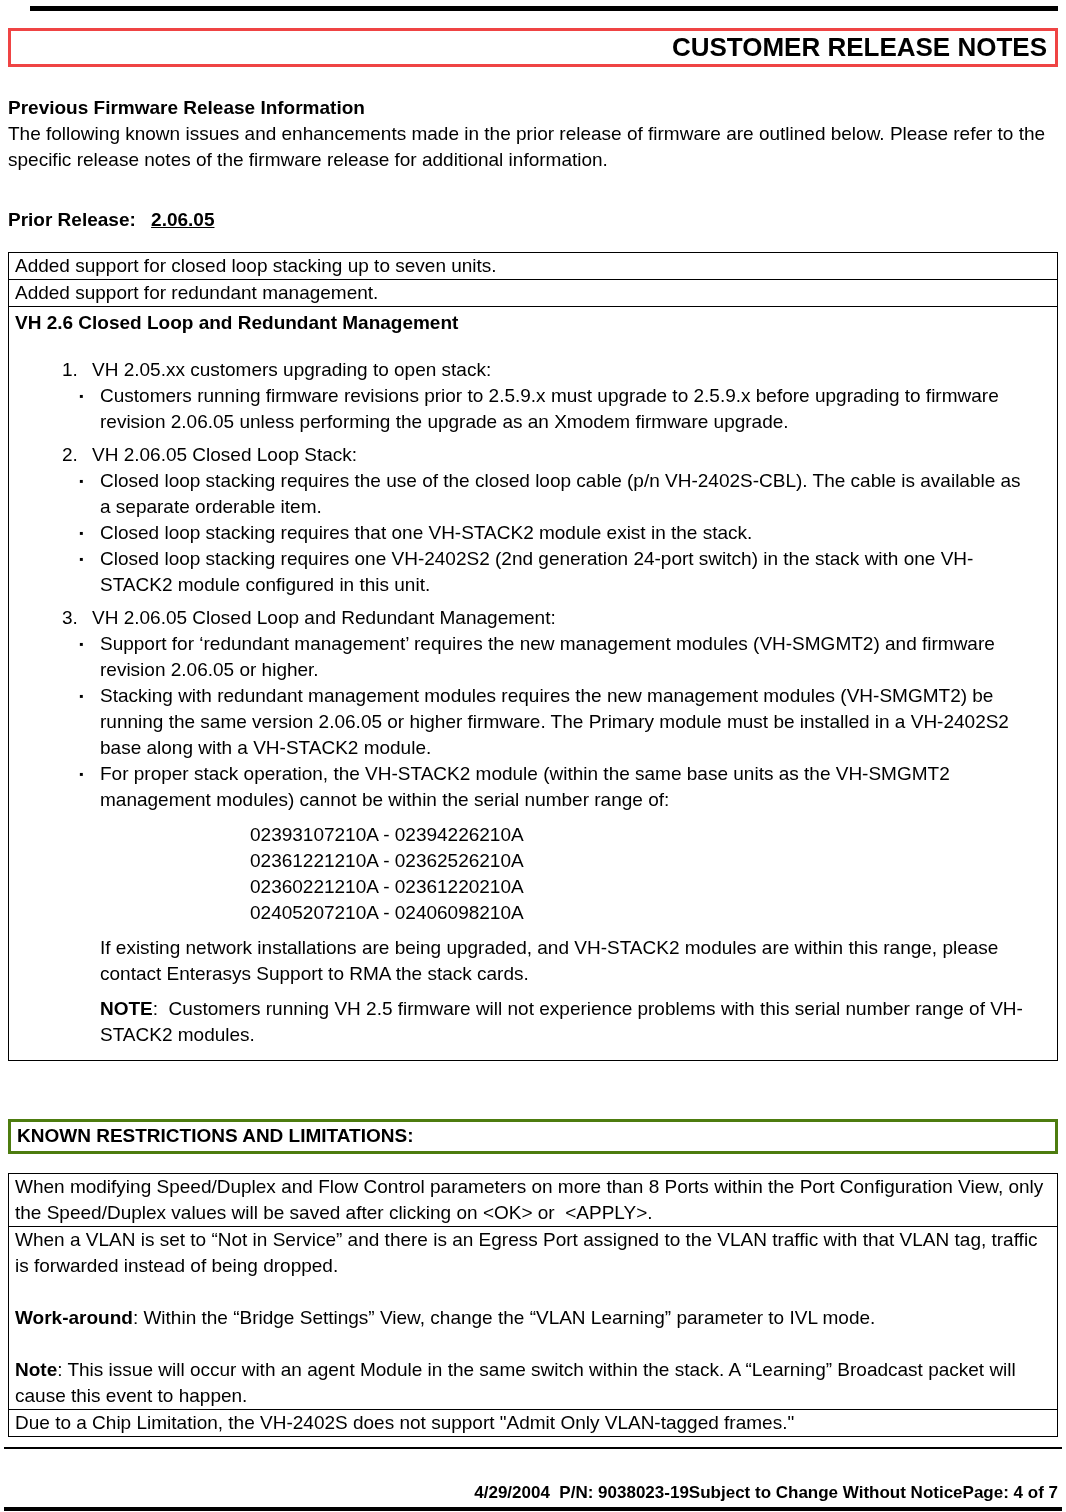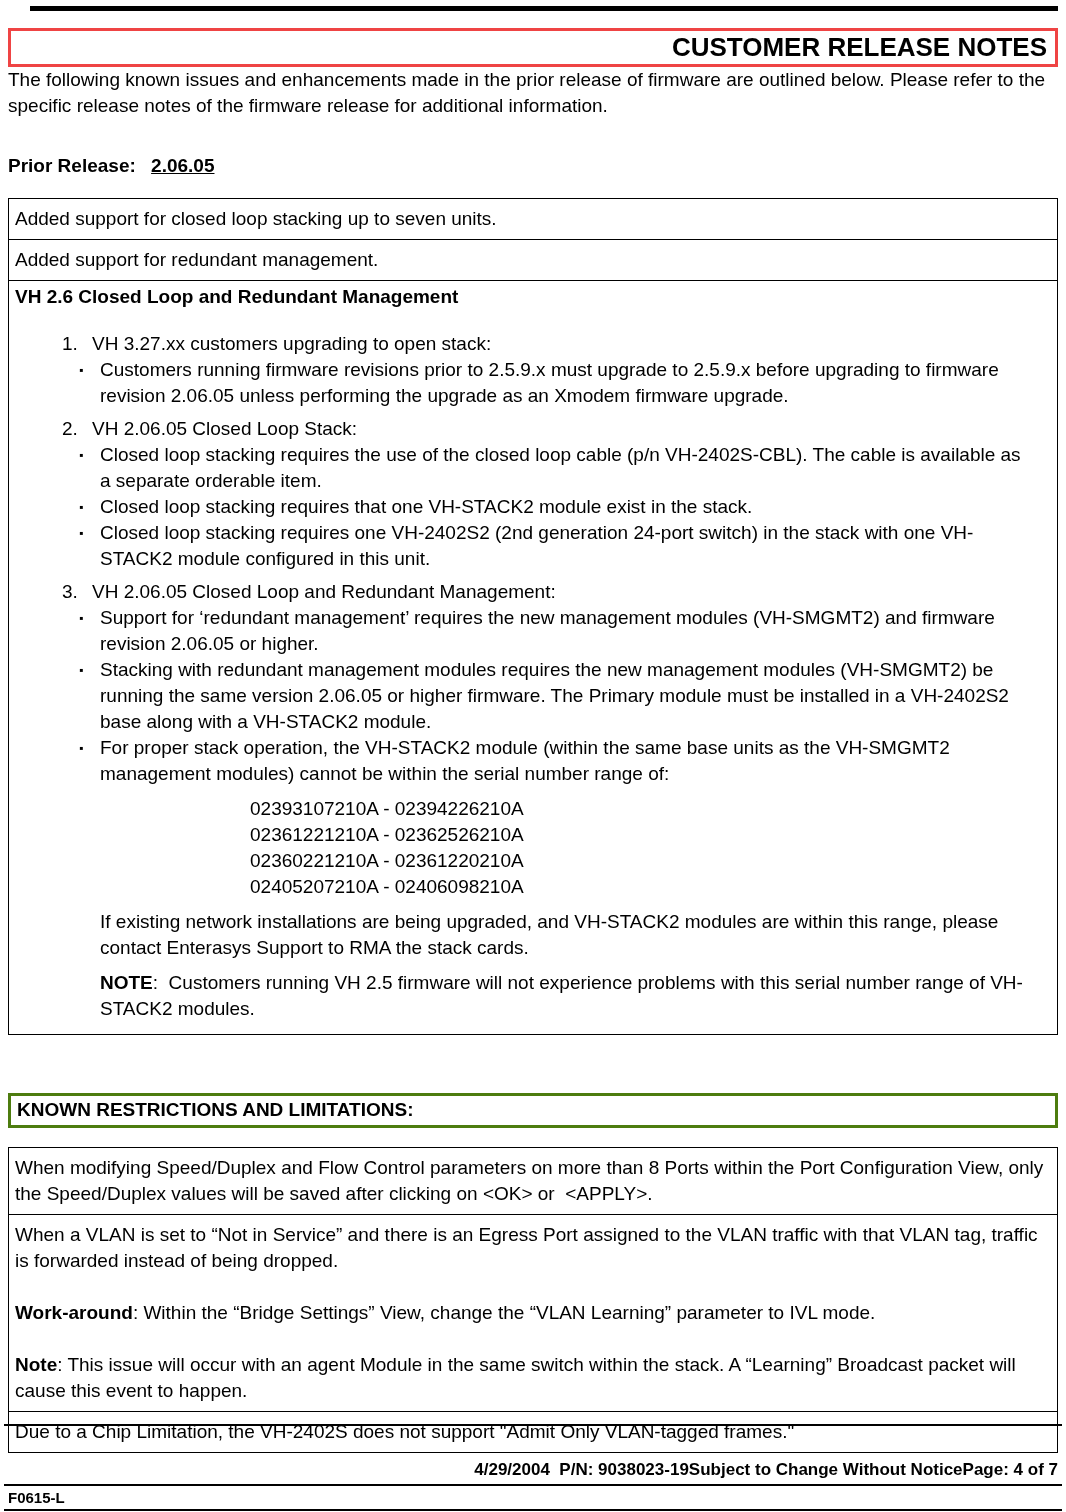--- a/index.html
+++ b/index.html
@@ -26,21 +26,21 @@
 
   .h-bold { font-weight: bold; margin: 28px 0 0 0; }
   .intro { margin: 0; }
   .prior { margin: 34px 0 0 0; font-weight: bold; }
   .prior .ver { text-decoration: underline; margin-left: 10px; }
 
   table { border-collapse: collapse; width: 100%; }
   .main-table { margin-top: 19px; }
   td {
     border: 1.5px solid #000;
-    padding: 7px 6px;
+    padding: 0 6px;
     vertical-align: top;
   }
   .detail-cell { padding: 3px 24px 12px 6px; }
   .detail-heading { font-weight: bold; margin: 0 0 21px 0; }
 
   .num-item { margin: 7px 0 0 47px; }
   .num-item.first { margin-top: 0; }
   .num-item .num { display: inline-block; width: 30px; }
 
   .bullet { margin-left: 85px; position: relative; }
@@ -81,20 +81,21 @@
 <body>
 
 <div class="page">
 
   <div class="top-rule"></div>
 
   <div class="title-box">
     <span>CUSTOMER RELEASE NOTES</span>
   </div>
 
+  <p class="h-bold">Previous Firmware Release Information</p>
   <p class="intro">The following known issues and enhancements made in the prior release of firmware are outlined below. Please refer to the specific release notes of the firmware release for additional information.</p>
 
   <p class="prior">
     <span>Prior Release:</span>
     <span class="ver">2.06.05</span>
   </p>
 
   <table class="main-table">
     <tbody>
         <tr>
@@ -102,21 +103,21 @@
     </tr>
     <tr>
       <td>Added support for redundant management.</td>
     </tr>
     <tr>
       <td class="detail-cell">
 
         <div class="detail-heading">VH 2.6 Closed Loop and Redundant Management</div>
 
         <div class="num-item first">
-          <span class="num">1.</span><span>VH 3.27.xx customers upgrading to open stack:</span>
+          <span class="num">1.</span><span>VH 2.05.xx customers upgrading to open stack:</span>
         </div>
         <div class="bullet">
           <span class="marker">▪</span>
           <span>Customers running firmware revisions prior to 2.5.9.x must upgrade to 2.5.9.x before upgrading to firmware revision 2.06.05 unless performing the upgrade as an Xmodem firmware upgrade.</span>
         </div>
 
         <div class="num-item">
           <span class="num">2.</span><span>VH 2.06.05 Closed Loop Stack:</span>
         </div>
         <div class="bullet">
@@ -195,15 +196,14 @@
 </div>
 
 <div class="footer">
   <div class="rule"></div>
   <div class="footer-row">
     <span class="pre">4/29/2004  P/N: 9038023-19</span>
     <span>Subject to Change Without Notice</span>
     <span>Page: 4 of 7</span>
   </div>
   <div class="rule"></div>
-  <div class="form-number">F0615-L</div>
   <div class="rule"></div>
 </div>
 
 </body></html>

